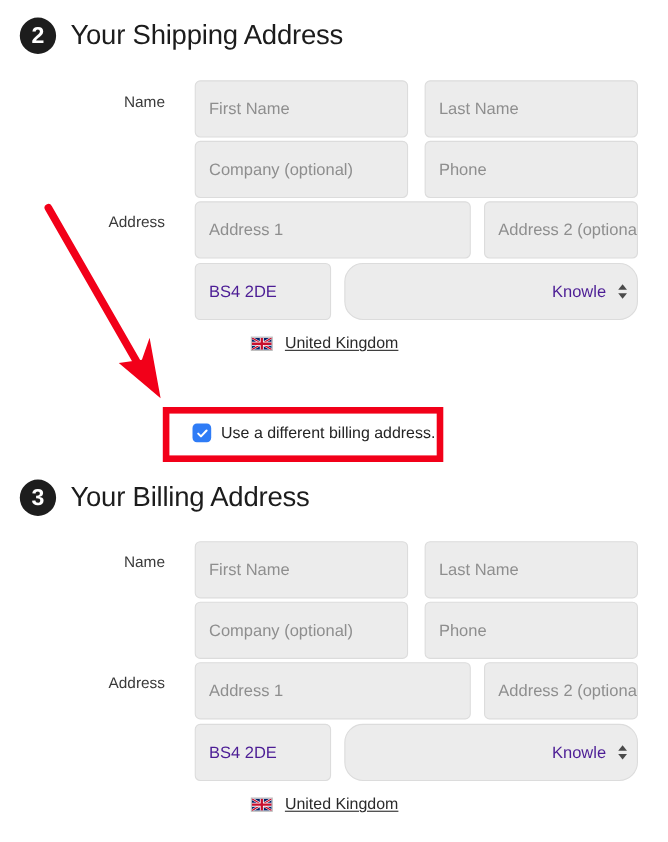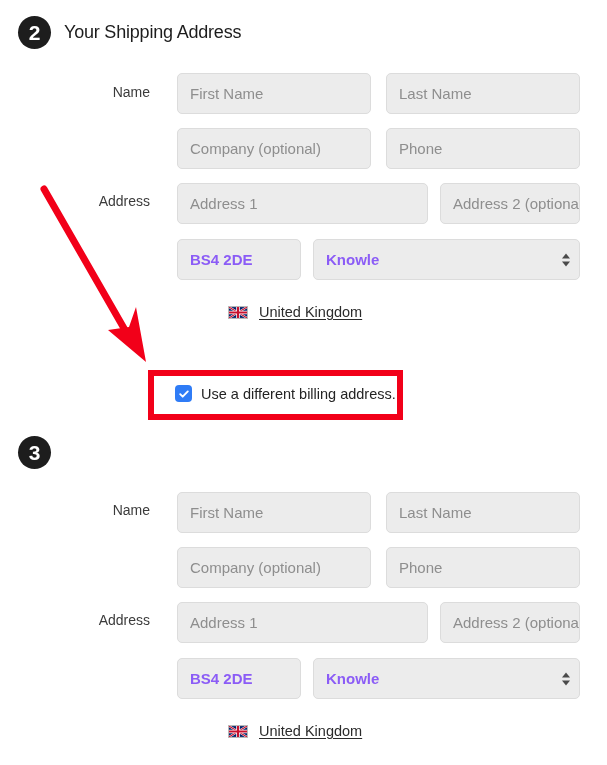--- a/index.html
+++ b/index.html
@@ -37,52 +37,53 @@
     font-weight: bold;
     display: flex;
     align-items: center;
     justify-content: center;
     line-height: 1;
     flex: 0 0 auto;
     font-family: "Liberation Sans", sans-serif;
     padding-bottom: 1px;
   }
   .section-title {
-    font-size: 18px;
+    font-size: 25px;
     color: #1c1c1c;
     font-weight: normal;
     letter-spacing: -0.2px;
     white-space: nowrap;
   }
   .row-label {
     width: 0;
     text-align: right;
     font-size: 14px;
     color: #3b3b3b;
     white-space: nowrap;
   }
   .field {
     position: absolute;
-    height: 41px;
+    height: 52px;
     background: #ececec;
     border: 1px solid #dcdcdc;
     border-radius: 5px;
     font-size: 15px;
     color: #8e8e8e;
     padding: 16px 12px;
     display: flex;
     align-items: center;
     overflow: hidden;
     white-space: nowrap;
     font-family: "Liberation Sans", sans-serif;
   }
-  .field.filled { color: #8b5cf6; font-weight: bold; }
+  .field.filled { color: #4c1d95; }
   .field.select {
-    justify-content: flex-start;
+    justify-content: flex-end;
     padding-right: 28px;
+    border-radius: 17px;
   }
   .stepper {
     position: absolute;
     right: 9px;
     top: 50%;
     transform: translateY(-50%);
     display: flex;
     flex-direction: column;
     align-items: center;
     gap: 3px;
@@ -222,20 +223,21 @@
 
   <div class="anno-box" style="left:148px; top:370px; width:255px; height:50px;"></div>
 
   <svg class="anno-arrow">
     <line x1="44" y1="189" x2="133" y2="344" stroke="#f20019" stroke-width="7" stroke-linecap="round"></line>
     <polygon points="146,362 108,330 129,327 136,307" fill="#f20019"></polygon>
   </svg>
 
   <div class="section-head" style="left:18px; top:436px;">
     <div class="step-badge">3</div>
+    <div class="section-title">Your Billing Address</div>
   </div>
 
   <div class="row-label" style="position:absolute; left:60px; top:502px; width:90px;">Name</div>
 
   <div class="field" style="left:177px; top:492px; width:194px;">First Name</div>
 
   <div class="field" style="left:386px; top:492px; width:194px;">Last Name</div>
 
   <div class="field" style="left:177px; top:547px; width:194px;">Company (optional)</div>
 

